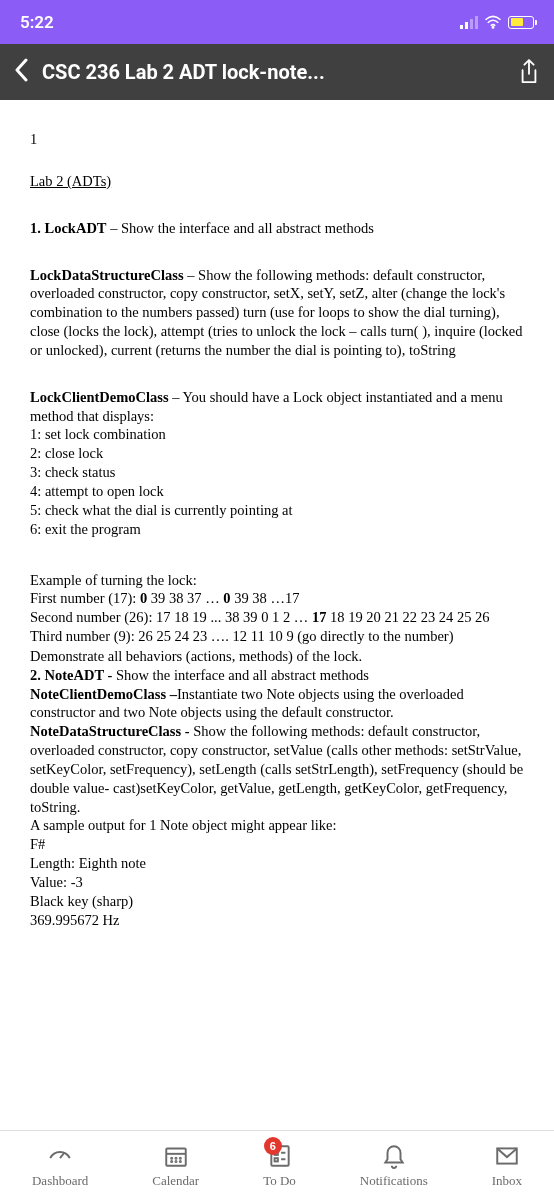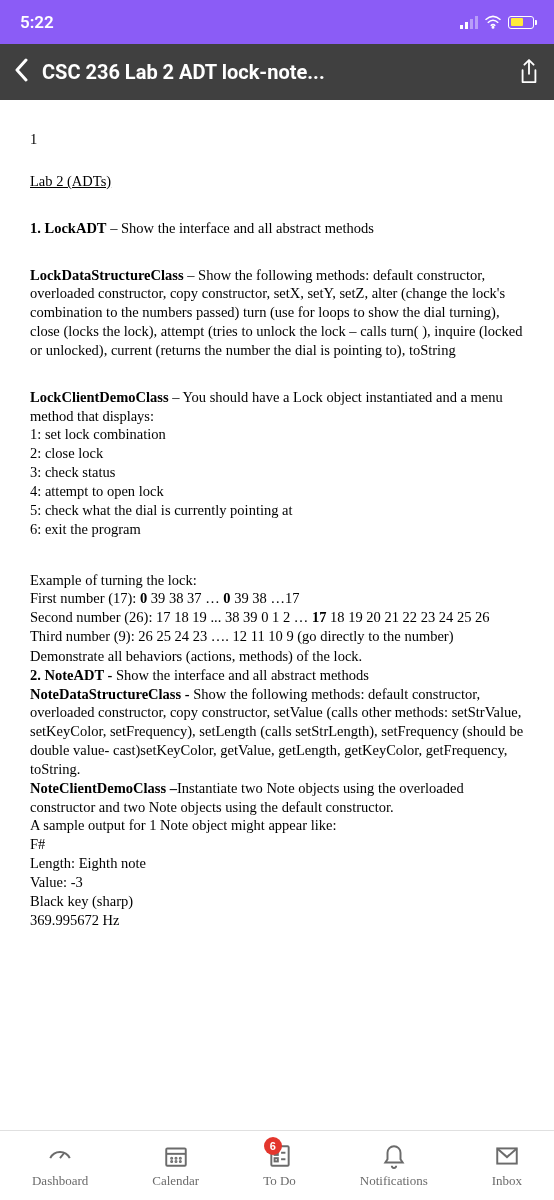--- a/index.html
+++ b/index.html
@@ -248,24 +248,24 @@
     </div>
     <div>Third number (9): 26 25 24 23 …. 12 11 10 9 (go directly to the number)</div>
   </div>
 
   <div class="demo-block">
     <div>Demonstrate all behaviors (actions, methods) of the lock.</div>
     <div>
       <span class="bold">2. NoteADT - </span><span>Show the interface and all abstract methods</span>
     </div>
     <div>
+      <span class="bold">NoteClientDemoClass –</span><span>Instantiate two Note objects using the overloaded constructor and two Note objects using the default constructor.</span>
+    </div>
+    <div>
       <span class="bold">NoteDataStructureClass - </span><span>Show the following methods: default constructor, overloaded constructor, copy constructor, setValue (calls other methods: setStrValue, setKeyColor, setFrequency), setLength (calls setStrLength), setFrequency (should be double value- cast)setKeyColor, getValue, getLength, getKeyColor, getFrequency, toString.</span>
-    </div>
-    <div>
-      <span class="bold">NoteClientDemoClass –</span><span>Instantiate two Note objects using the overloaded constructor and two Note objects using the default constructor.</span>
     </div>
     <div>A sample output for 1 Note object might appear like:</div>
     <div>F#</div>
     <div>Length: Eighth note</div>
     <div>Value: -3</div>
     <div>Black key (sharp)</div>
     <div>369.995672 Hz</div>
   </div>
 </div>
 

